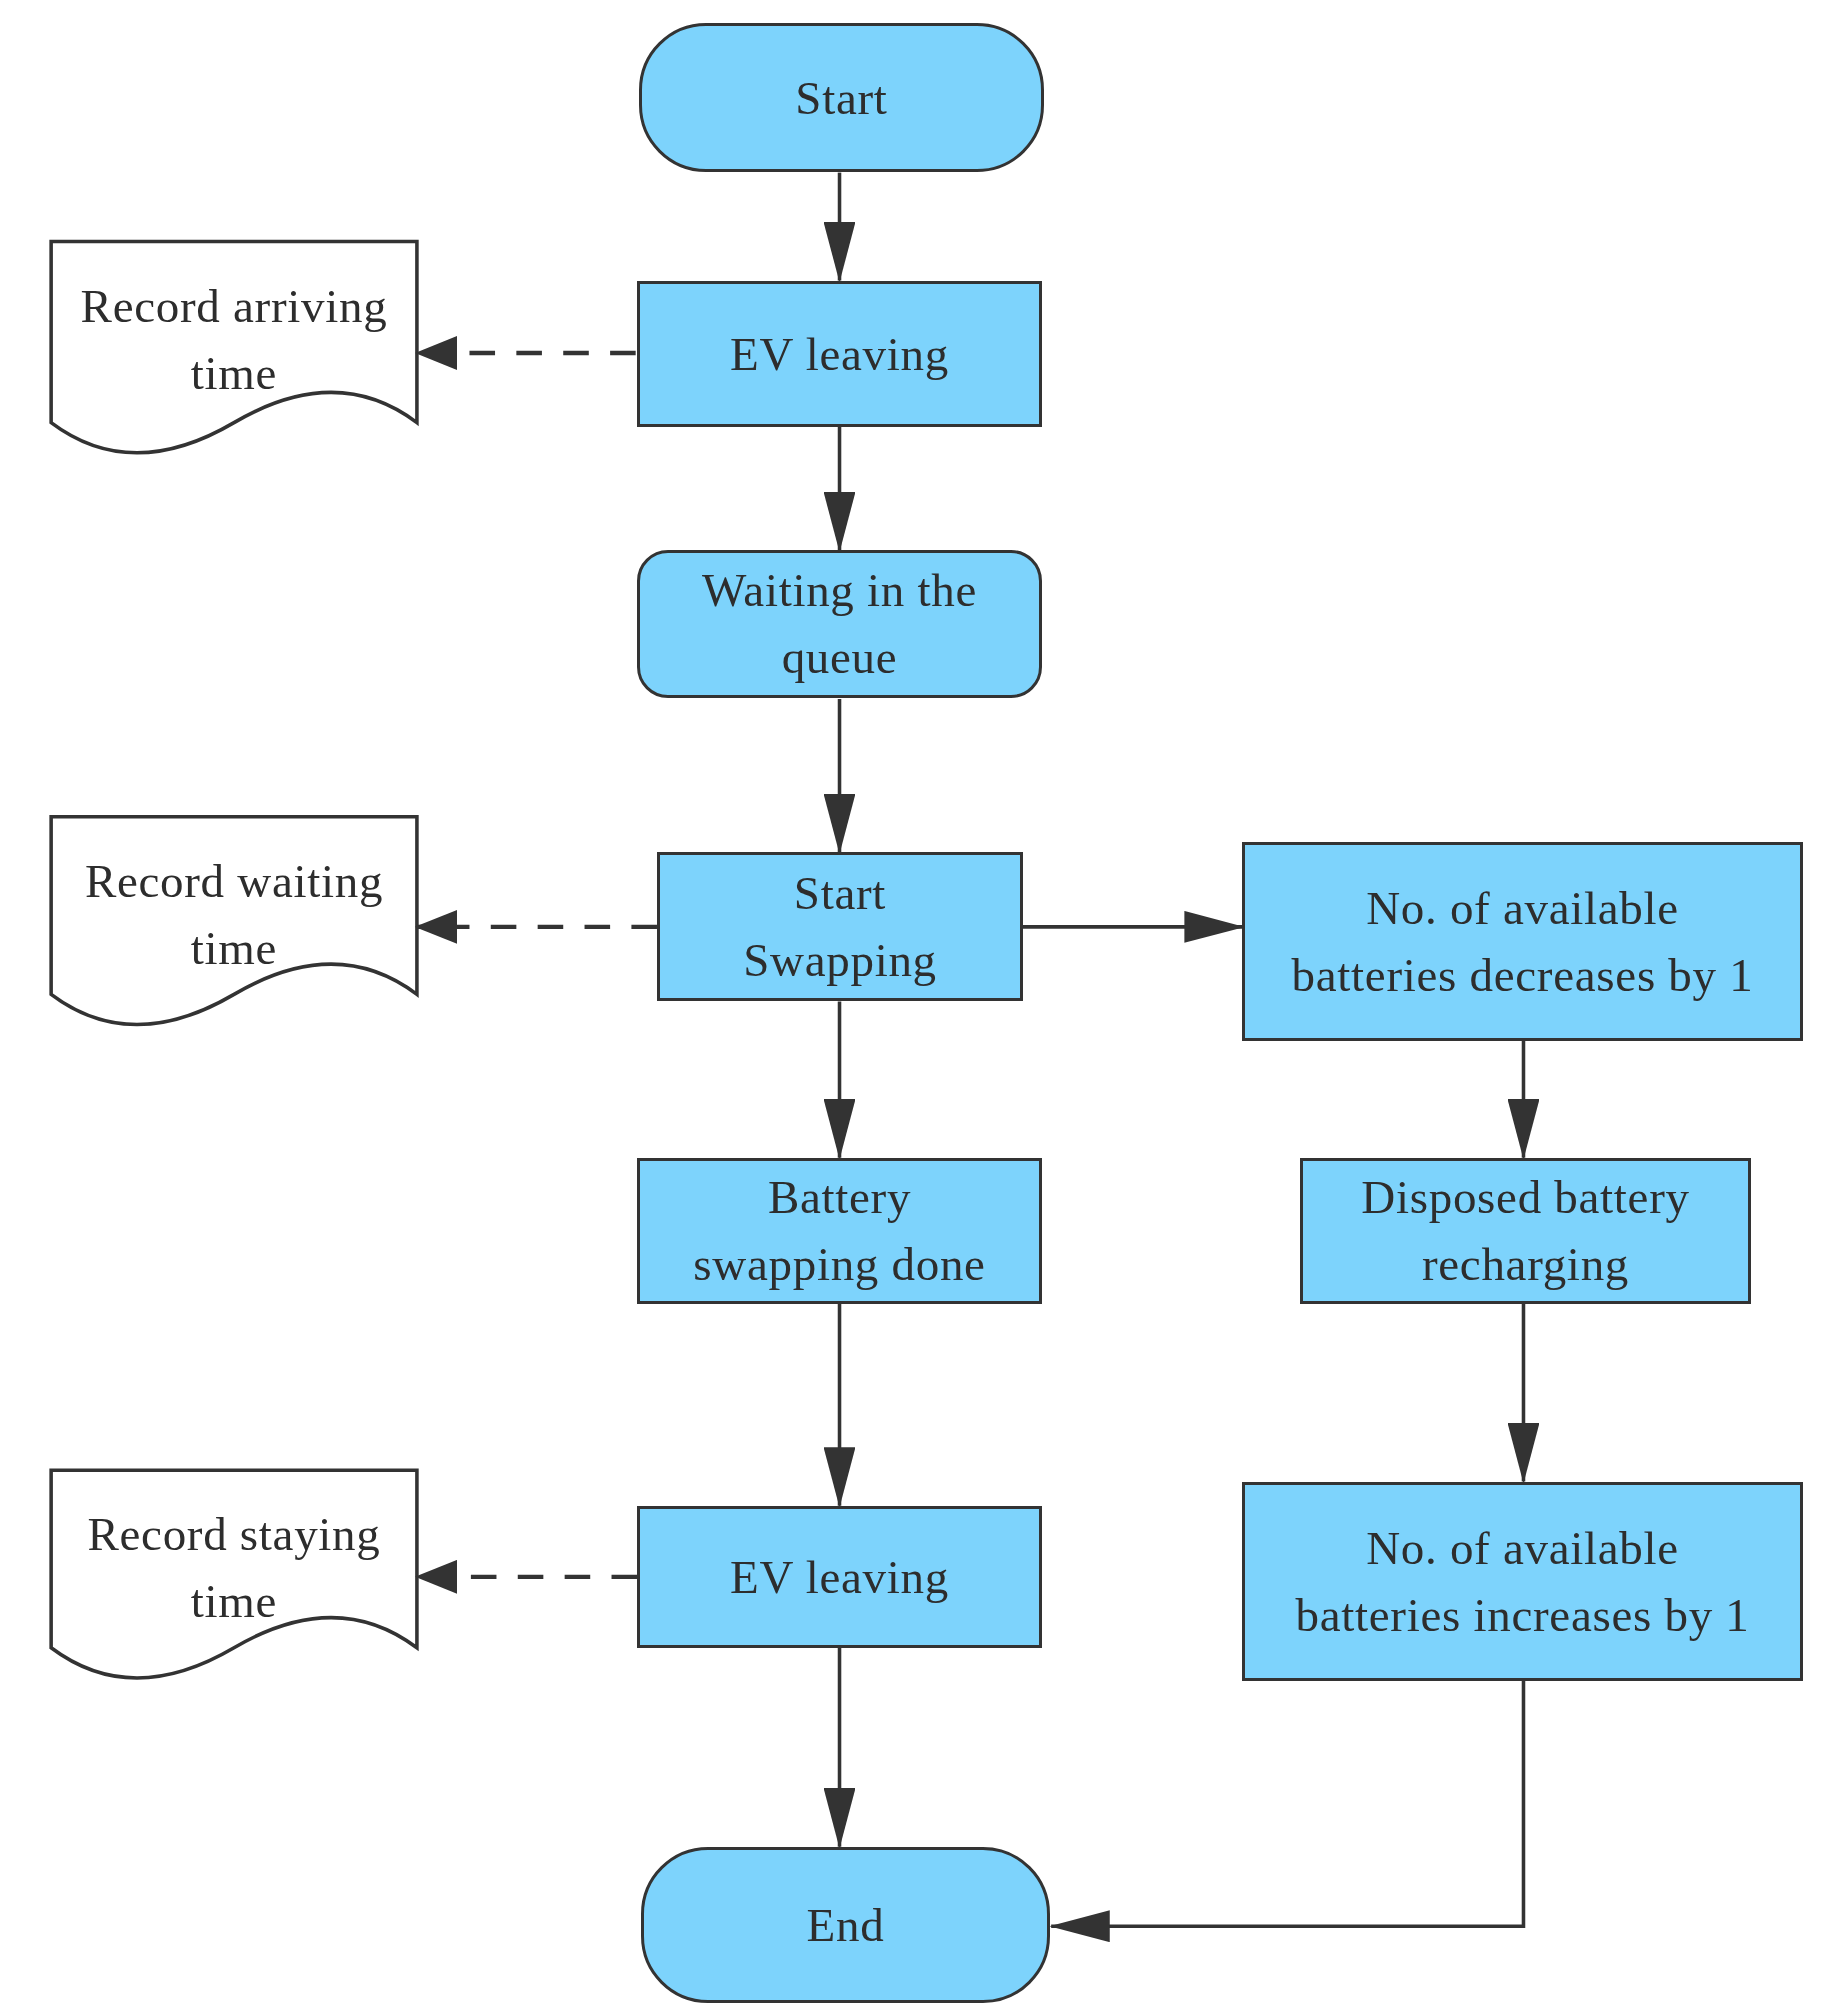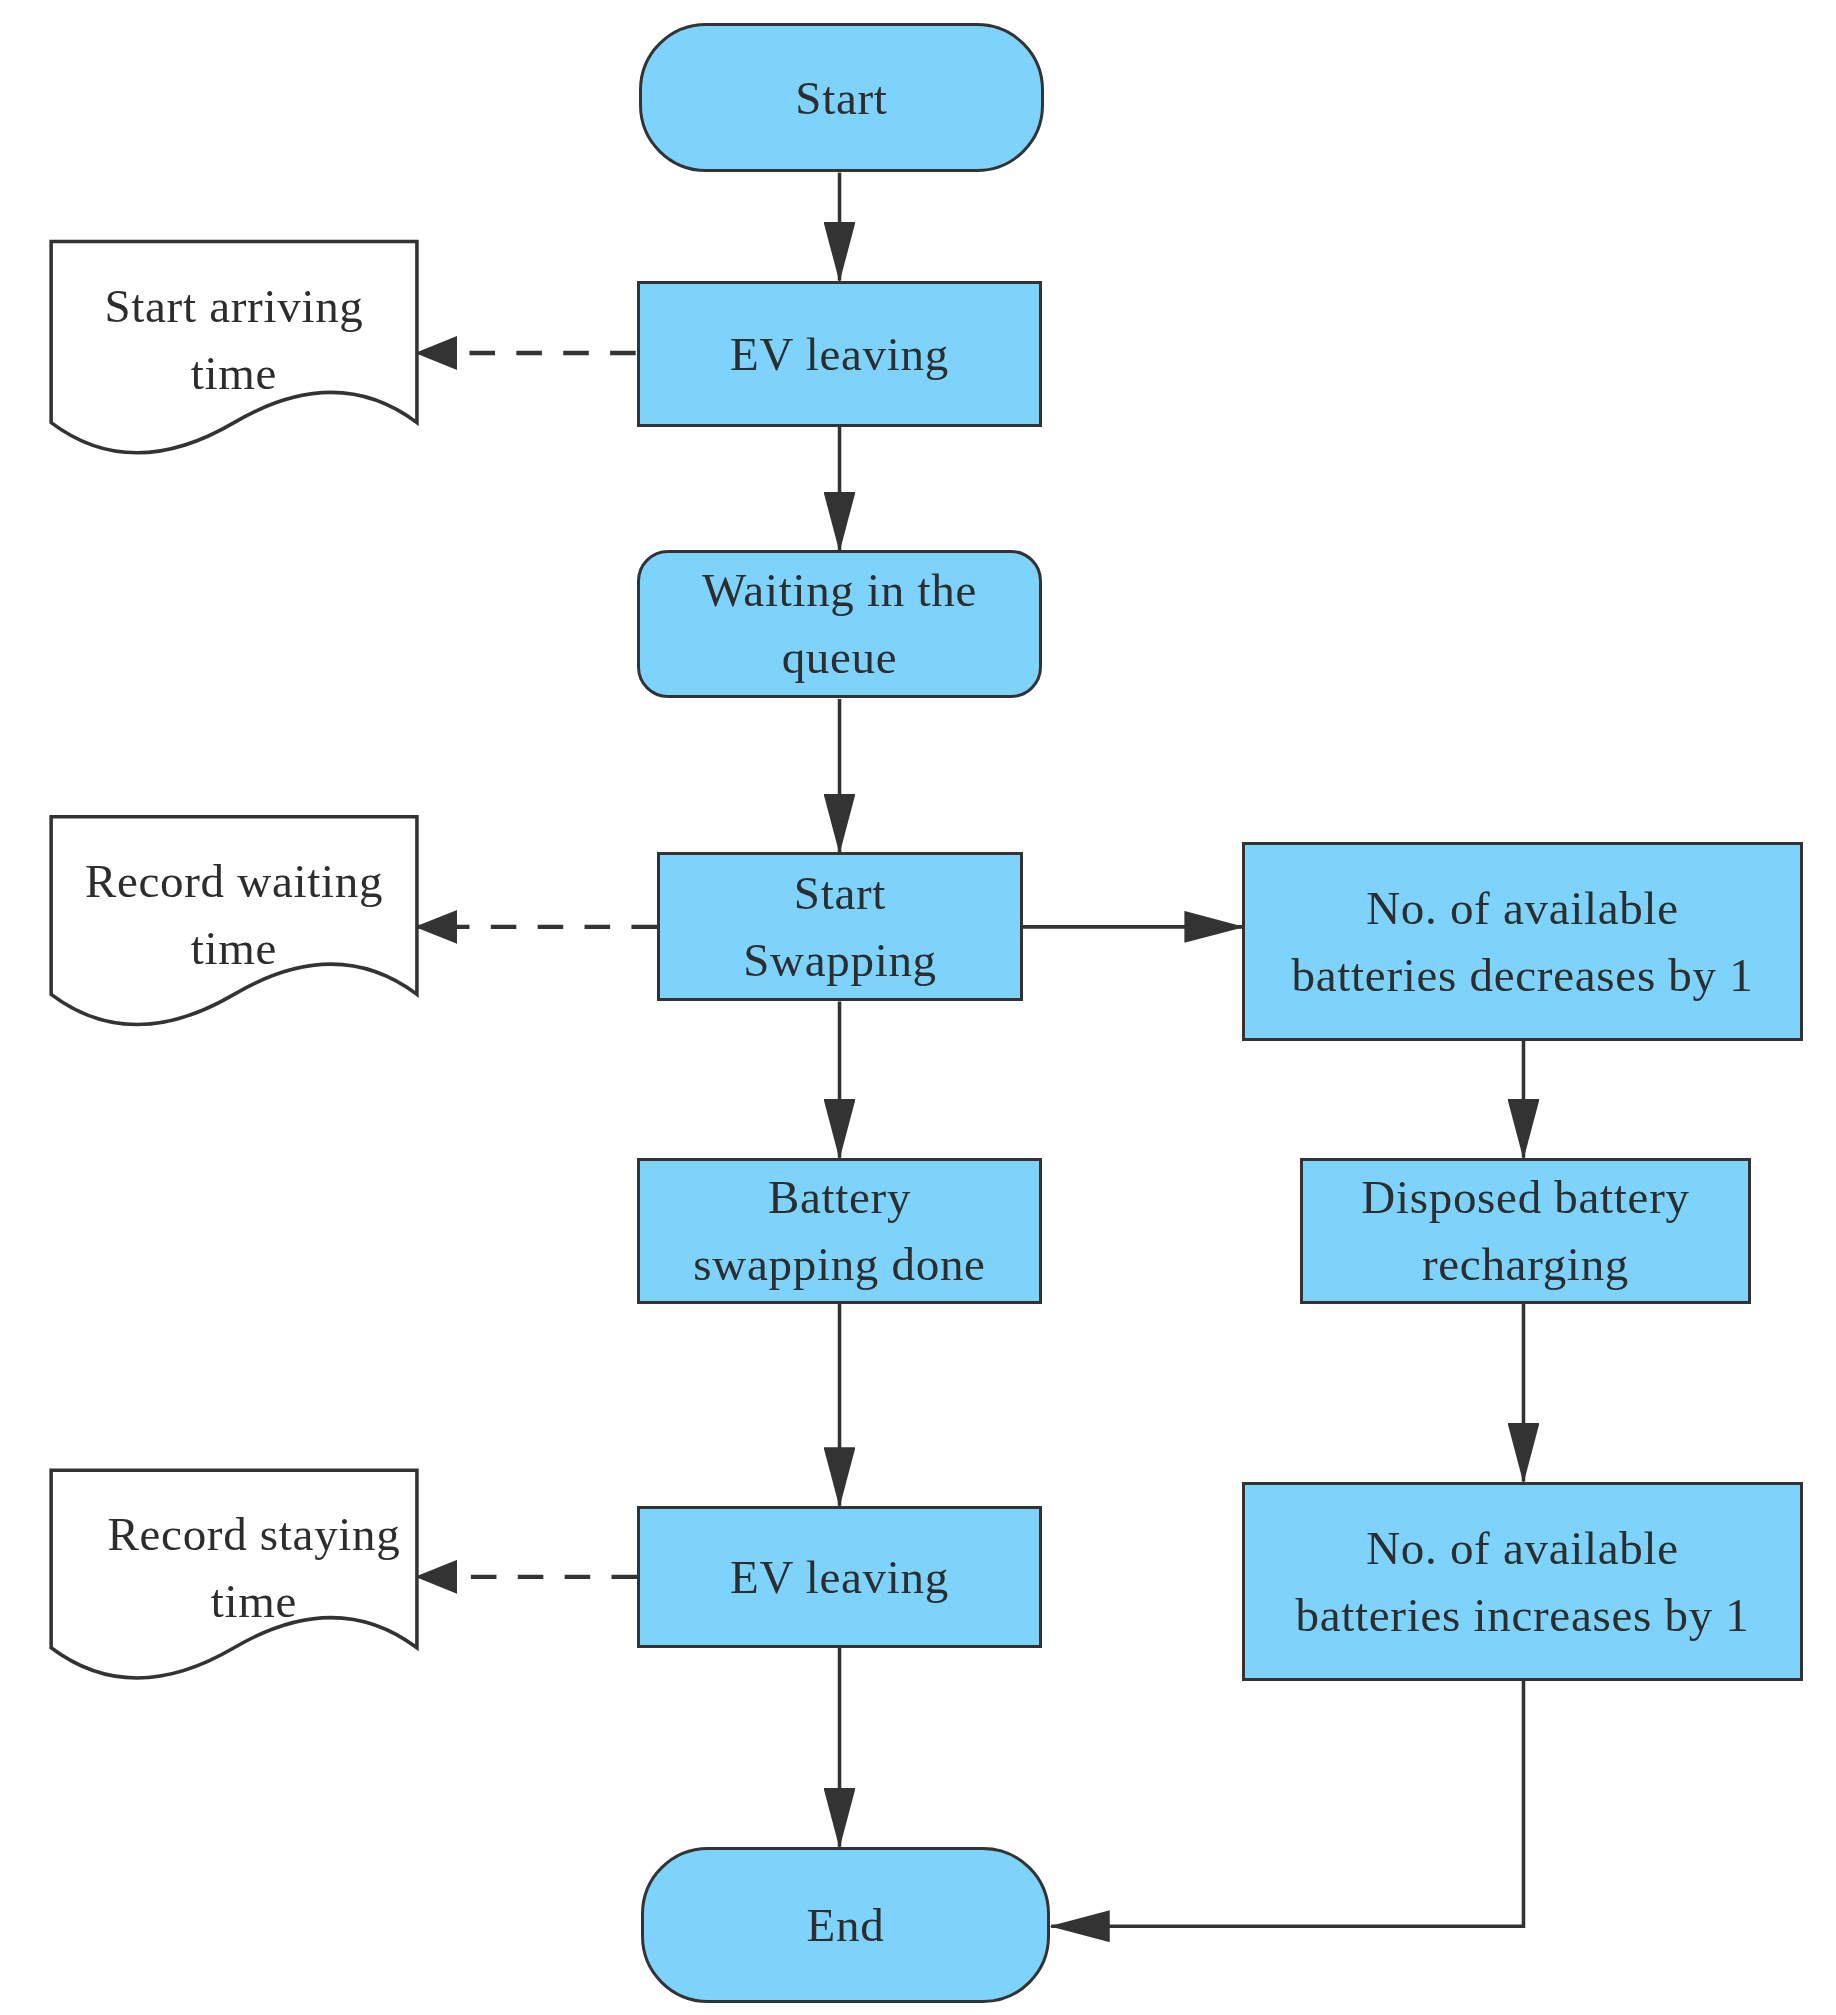--- a/index.html
+++ b/index.html
@@ -87,21 +87,21 @@
   <div class="node" style="left:1242px;top:842px;width:561px;height:199px;">No. of available
 batteries decreases by 1</div>
   <div class="node" style="left:637px;top:1158px;width:405px;height:146px;">Battery
 swapping done</div>
   <div class="node" style="left:1300px;top:1158px;width:451px;height:146px;">Disposed battery
 recharging</div>
   <div class="node" style="left:637px;top:1506px;width:405px;height:142px;">EV leaving</div>
   <div class="node" style="left:1242px;top:1482px;width:561px;height:199px;">No. of available
 batteries increases by 1</div>
 
-  <div class="doc-label" style="left:51px;top:256px;width:366px;height:167px;">Start arriving
+  <div class="doc-label" style="left:51px;top:256px;width:366px;height:167px;">Record arriving
 time</div>
   <div class="doc-label" style="left:51px;top:831px;width:366px;height:167px;">Record waiting
 time</div>
-  <div class="doc-label" style="left:51px;top:1484px;width:366px;height:167px;padding-left:20px;">Record staying
+  <div class="doc-label" style="left:51px;top:1484px;width:366px;height:167px;">Record staying
 time</div>
 
 </div>
 
 
 </body></html>

